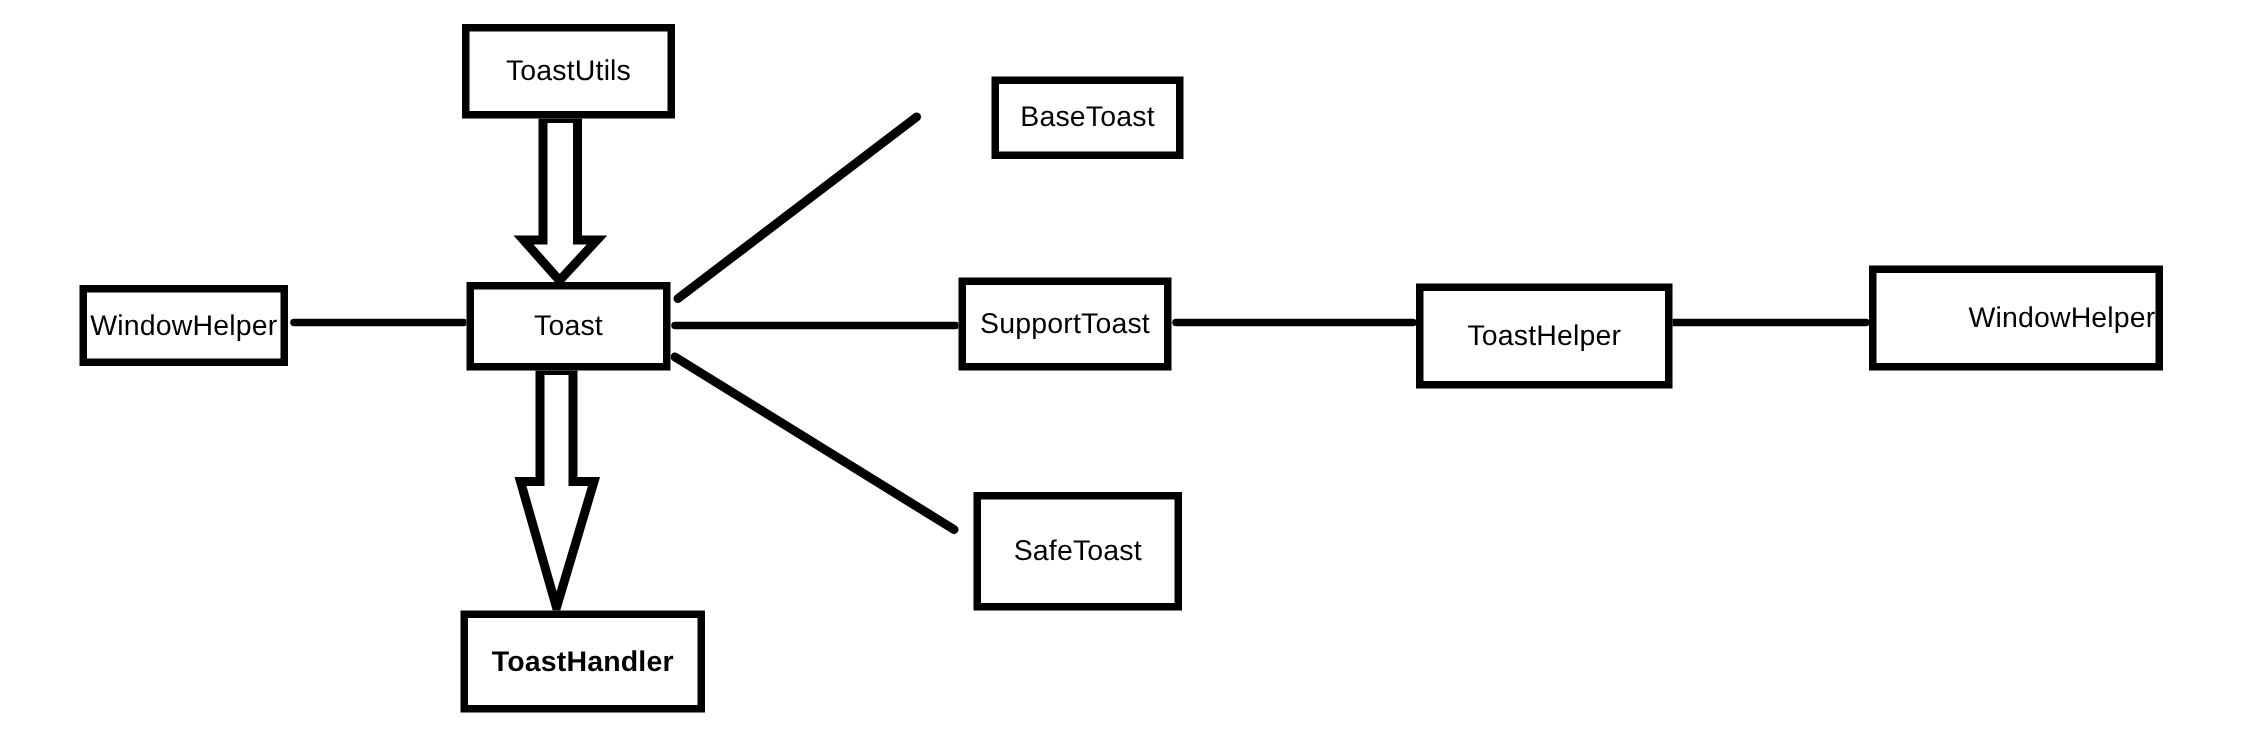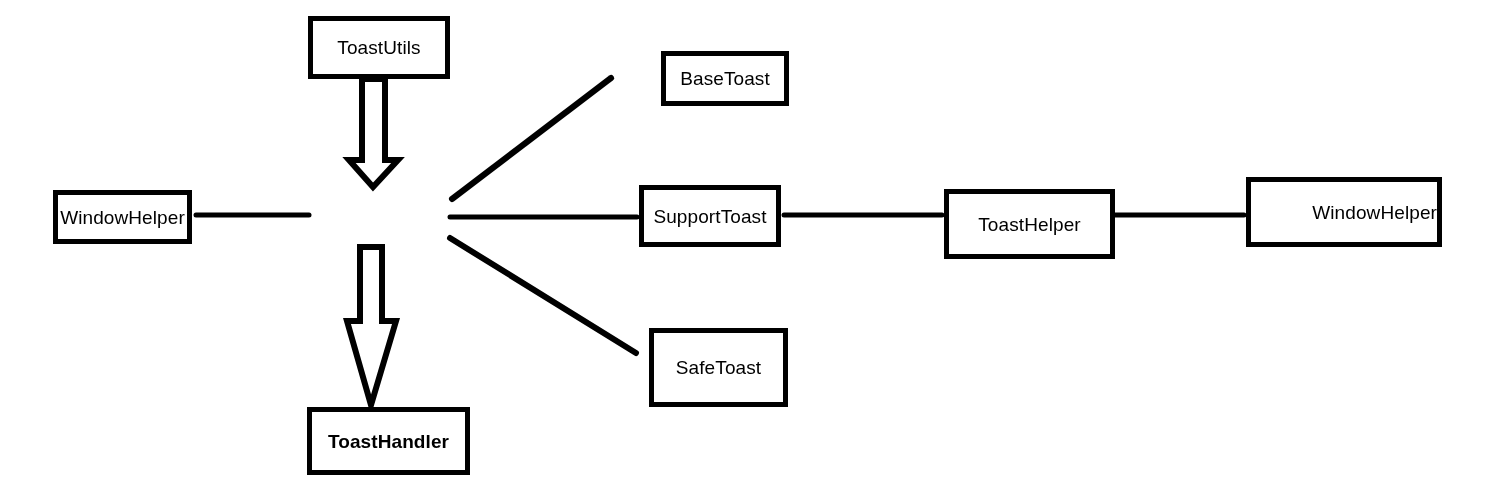--- a/index.html
+++ b/index.html
@@ -71,20 +71,23 @@
   </div>
 
   <div class="node" style="left:637px; top:51px; width:128px; height:55px;margin-left:24px;">
     <span class="node-label">BaseToast</span>
   </div>
 
   <div class="node" style="left:53px; top:190px; width:139px; height:54px;">
     <span class="node-label">WindowHelper</span>
   </div>
 
+  <div class="node" style="left:311px; top:188px; width:136px; height:59px;">
+    <span class="node-label">Toast</span>
+  </div>
 
   <div class="node" style="left:639px; top:185px; width:142px; height:62px;text-align:right;">
     <span class="node-label">SupportToast</span>
   </div>
 
   <div class="node" style="left:944px; top:189px; width:171px; height:70px;">
     <span class="node-label">ToastHelper</span>
   </div>
 
   <div class="node" style="left:1246px; top:177px; width:196px; height:70px;justify-content:flex-end;">

